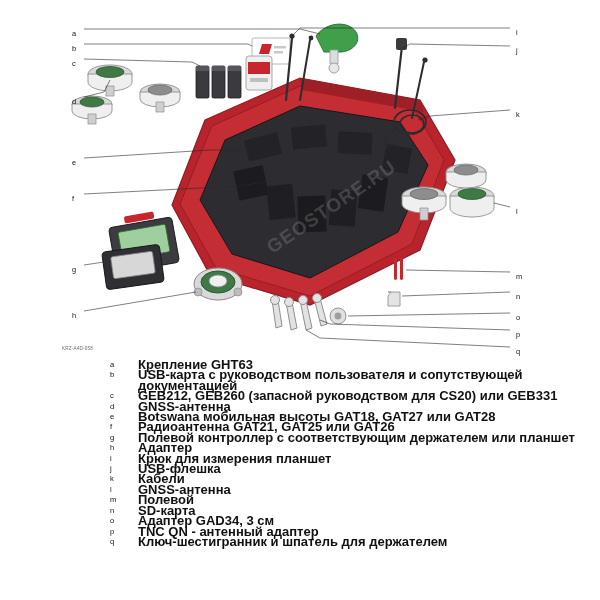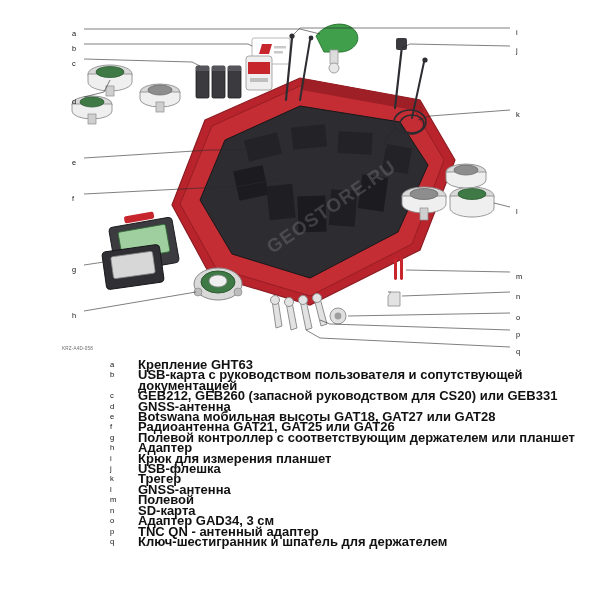--- a/index.html
+++ b/index.html
@@ -327,21 +327,21 @@
       <div class="legend-row">
         <div class="legend-key">i</div>
         <div class="legend-text">Крюк для измерения планшет</div>
       </div>
       <div class="legend-row">
         <div class="legend-key">j</div>
         <div class="legend-text">USB-флешка</div>
       </div>
       <div class="legend-row">
         <div class="legend-key">k</div>
-        <div class="legend-text">Трегер</div>
+        <div class="legend-text">Кабели</div>
       </div>
       <div class="legend-row">
         <div class="legend-key">l</div>
         <div class="legend-text">GNSS-антенна</div>
       </div>
       <div class="legend-row">
         <div class="legend-key">m</div>
         <div class="legend-text">Полевой</div>
       </div>
       <div class="legend-row">

